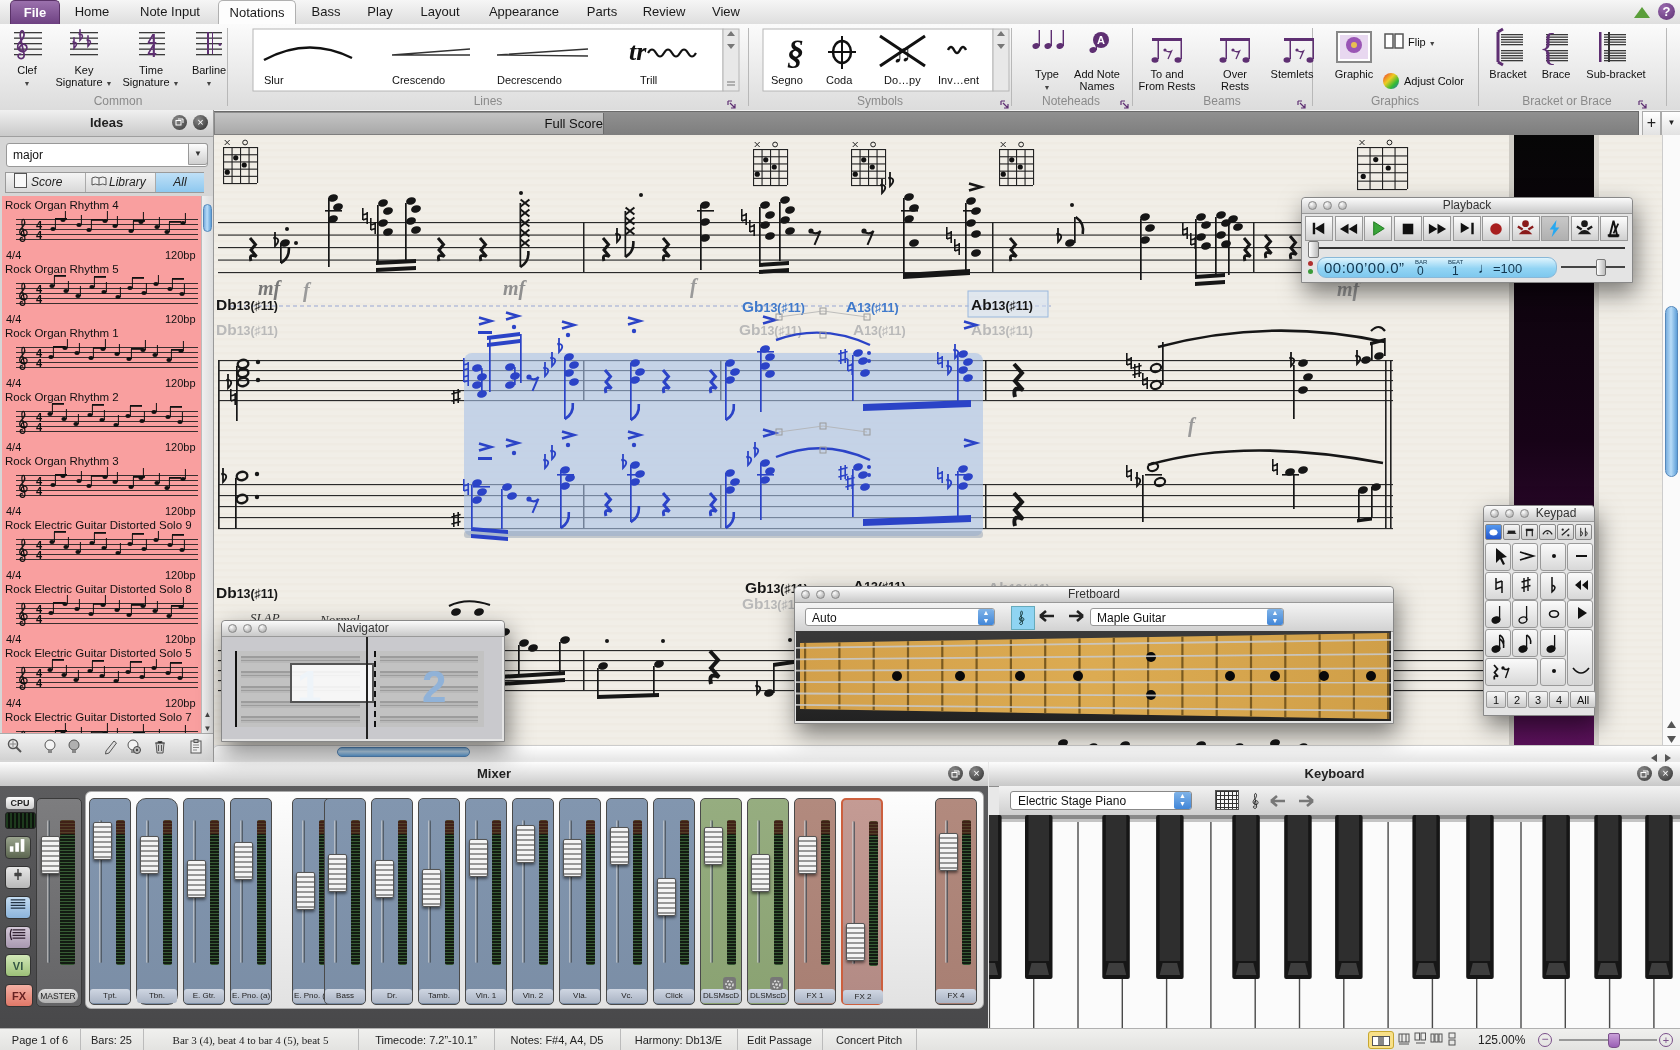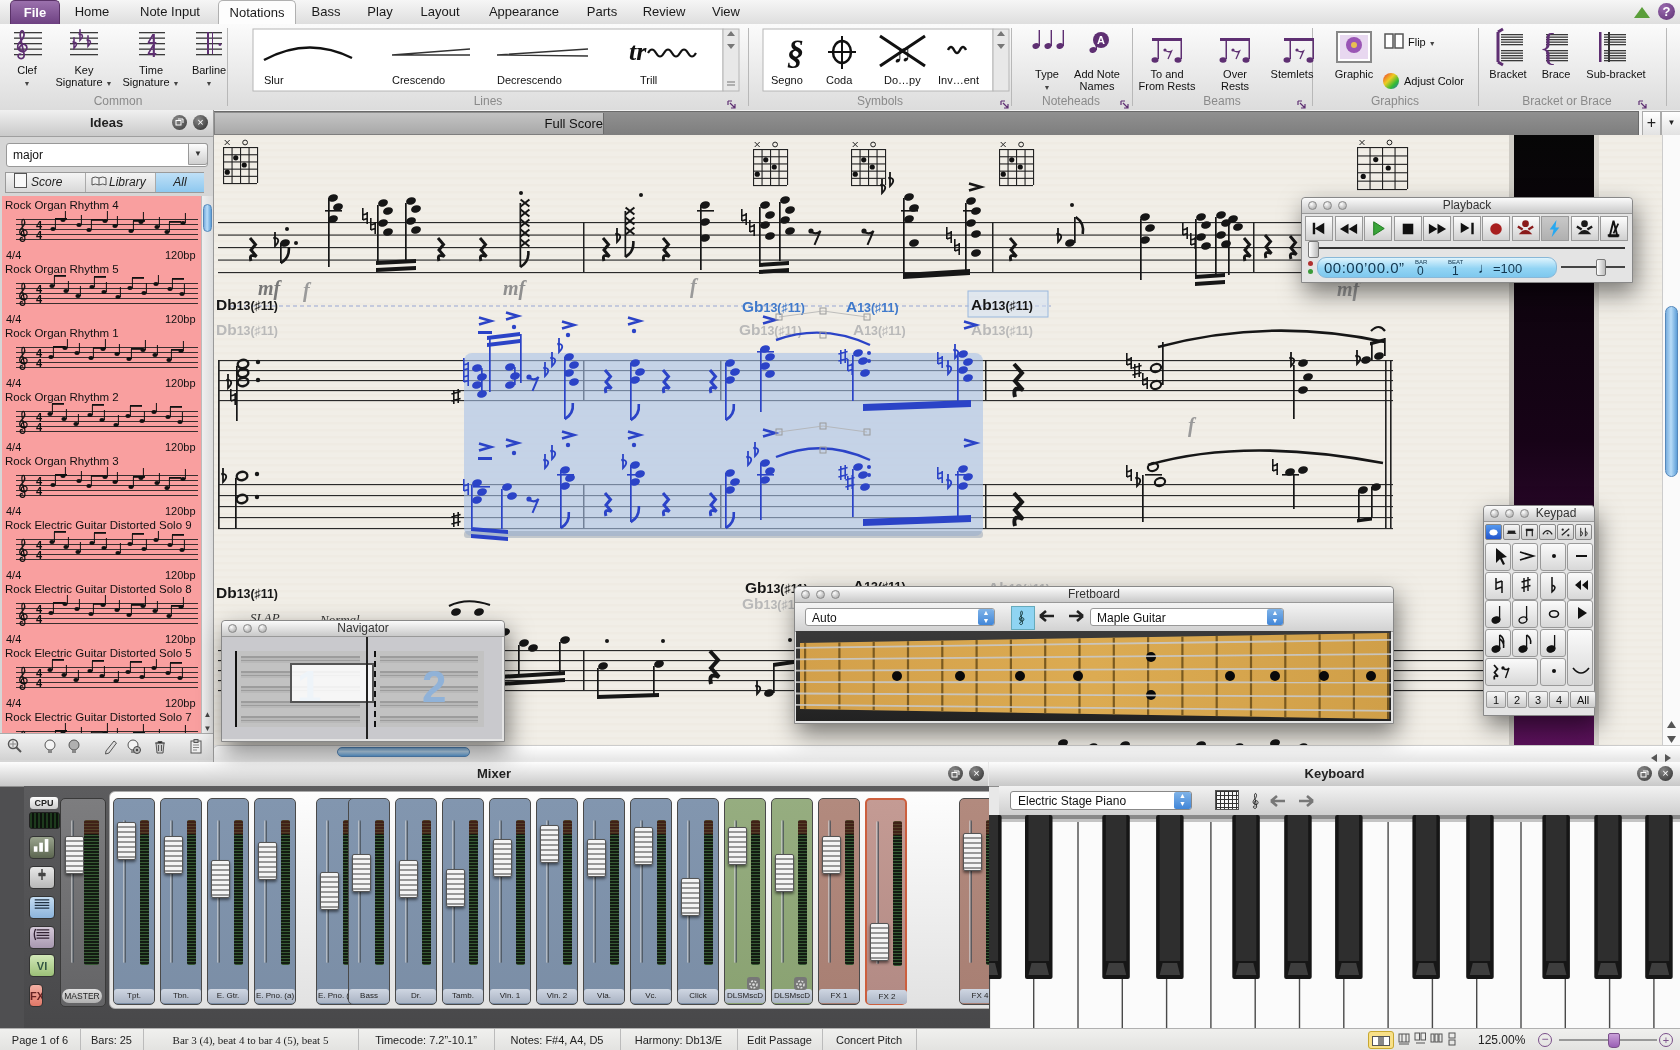--- a/index.html
+++ b/index.html
@@ -1318,55 +1318,55 @@
             <rect x="6" y="1.5" width="4" height="3" fill="#bbb" stroke="#555"></rect>
             <path d="M5 7 h6 M5 9.5 h6 M5 12 h4" stroke="#888"></path>
           </svg></div>
       </div>
     </div>
 <div id="mixer">
       <div id="mixerTitle" style="left: 0px; width: 988px;">Mixer<div style="position:absolute;top:4px;left:948px;width:15px;height:15px;border-radius:50%;background:radial-gradient(circle at 35% 30%,#888,#3a3a3a);"><svg width="15" height="15">
             <rect x="4" y="5.5" width="5" height="4.5" fill="none" stroke="#fff"></rect>
             <path d="M6 4 h5 v4" stroke="#fff" fill="none"></path>
           </svg></div><div style="position:absolute;top:4px;left:969px;width:15px;height:15px;border-radius:50%;background:radial-gradient(circle at 35% 30%,#888,#2a2a2a);color:#fff;font-size:11px;line-height:14px;text-align:center;font-weight:normal;">×</div></div>
-      <div style="position:absolute;left:0;top:24px;width:988px;height:242px;background:linear-gradient(#5c5c5e,#48484a);margin-left:24px;">
+      <div style="position:absolute;left:0;top:24px;width:988px;height:242px;background:linear-gradient(#5c5c5e,#48484a);">
         <div style="position:absolute;left:6px;top:11px;width:28px;height:12px;background:linear-gradient(#fdfdfd,#ccc);border-radius:3px;font-size:9px;font-weight:bold;color:#222;text-align:center;line-height:12px;">CPU</div>
         <div style="position:absolute;left:5px;top:26px;width:29px;height:15px;background:#0c120c;border:1px solid #222;border-radius:3px;background-image:repeating-linear-gradient(90deg,#1d3a1d 0 2px,#0c120c 2px 4px);"></div>
         <div style="position:absolute;left:5px;top:50px;width:26px;height:23px;background:linear-gradient(#9aa48e,#5c6650);border:1px solid #333;border-radius:4px;box-sizing:border-box;text-align:center;line-height:20px;overflow:hidden;"><svg width="20" height="15" viewBox="0 0 22 16">
             <rect x="2" y="10" width="4" height="6" fill="#fff"></rect>
             <rect x="8" y="6" width="4" height="10" fill="#fff"></rect>
             <rect x="14" y="2" width="4" height="14" fill="#fff"></rect>
           </svg></div>
         <div style="position:absolute;left:5px;top:80px;width:26px;height:23px;background:linear-gradient(#e8e8e8,#b8b8b8);border:1px solid #333;border-radius:4px;box-sizing:border-box;text-align:center;line-height:20px;overflow:hidden;"><svg width="20" height="15" viewBox="0 0 22 16">
             <path d="M11 2 v12" stroke="#333" stroke-width="1.5"></path>
             <rect x="7" y="6" width="8" height="4" rx="1" fill="#444"></rect>
           </svg></div>
         <div style="position:absolute;left:5px;top:110px;width:26px;height:23px;background:linear-gradient(#c4dcf2,#8cb4dc);border:1px solid #333;border-radius:4px;box-sizing:border-box;text-align:center;line-height:20px;overflow:hidden;"><svg width="20" height="15" viewBox="0 0 22 16">
             <path d="M3 3 h16 M3 6 h16 M3 9 h16 M3 12 h16" stroke="#234" stroke-width="1.4"></path>
           </svg></div>
         <div style="position:absolute;left:5px;top:140px;width:26px;height:23px;background:linear-gradient(#d4c8d8,#a898b0);border:1px solid #333;border-radius:4px;box-sizing:border-box;text-align:center;line-height:20px;overflow:hidden;"><svg width="20" height="15" viewBox="0 0 22 16">
             <path d="M5 3 h14 M5 6 h14 M5 9 h14 M5 12 h14" stroke="#323" stroke-width="1.4"></path>
             <path d="M4 2 q-3 5.5 0 12" stroke="#323" fill="none" stroke-width="1.5"></path>
           </svg></div>
         <div style="position:absolute;left:5px;top:168px;width:26px;height:23px;background:linear-gradient(#d2e8b8,#9cc078);border:1px solid #333;border-radius:4px;box-sizing:border-box;text-align:center;line-height:20px;overflow:hidden;"><b style="font-size:11px;color:#354;">VI</b></div>
-        <div style="position:absolute;left:5px;top:198px;width:14px;height:23px;background:linear-gradient(#f4b0a4,#e07868);border:1px solid #333;border-radius:4px;box-sizing:border-box;text-align:center;line-height:20px;overflow:hidden;"><b style="font-size:11px;color:#622;">FX</b></div>
+        <div style="position:absolute;left:5px;top:198px;width:28px;height:23px;background:linear-gradient(#f4b0a4,#e07868);border:1px solid #333;border-radius:4px;box-sizing:border-box;text-align:center;line-height:20px;overflow:hidden;"><b style="font-size:11px;color:#622;">FX</b></div>
         <div style="position:absolute;left:36px;top:12px;width:44px;height:207px;background:linear-gradient(#7d7d7f,#646466);border-radius:5px;border:1px solid #3a3a3a;">
           <div style="position:absolute;left:10px;top:21px;width:3px;height:143px;background:linear-gradient(90deg,rgba(255,255,255,.6),rgba(40,50,60,.8));border-radius:2px;"></div>
           <div style="position:absolute;left:4px;top:37px;width:17px;height:36px;border-radius:2px;background:repeating-linear-gradient(#f4f4f4 0 3px,#989898 3px 5px);box-shadow:inset 0 0 0 0 #fff, inset 0 -16px 8px -14px rgba(0,0,0,.55), inset 0 16px 8px -14px rgba(255,255,255,.6);border:1px solid #555;box-shadow:0 2px 3px rgba(0,0,0,.5);"></div>
           <div style="position:absolute;left:23px;top:21px;width:15px;height:145px;background:#131b12;background-image:repeating-linear-gradient(#375b34 0 1.5px,#131b12 1.5px 3px);border-radius:2px;box-shadow:inset 0 14px 0 rgba(110,40,28,.5);"></div>
           <div style="position:absolute;left:1px;top:190px;width:40px;height:14px;background:linear-gradient(#e0e0e0,#b0b0b0);border-radius:7px;font-size:8.5px;color:#222;text-align:center;line-height:14px;">MASTER</div>
         </div>
         <div style="position:absolute;left:85px;top:5px;width:897px;height:216px;background:linear-gradient(#fdfdfd,#e2e2e2);border-radius:6px;border:1px solid #aaa;"></div>
         <div style="position:absolute;left:89px;top:12px;width:42px;height:207px;border-radius:5px;box-sizing:border-box;border:1px solid #4a4a4a;background:linear-gradient(#8296af,#7b8ea6);">
           <div style="position:absolute;left:9px;top:21px;width:3px;height:143px;background:linear-gradient(90deg,rgba(255,255,255,.6),rgba(40,50,60,.8));border-radius:2px;"></div>
           <div style="position:absolute;left:3px;top:23px;width:17px;height:36px;border-radius:2px;background:repeating-linear-gradient(#f4f4f4 0 3px,#989898 3px 5px);box-shadow:inset 0 0 0 0 #fff, inset 0 -16px 8px -14px rgba(0,0,0,.55), inset 0 16px 8px -14px rgba(255,255,255,.6);border:1px solid #555;box-shadow:0 2px 3px rgba(0,0,0,.5);"></div>
           <div style="position:absolute;left:26px;top:21px;width:9px;height:145px;background:#131b12;background-image:repeating-linear-gradient(#375b34 0 1.5px,#131b12 1.5px 3px);border-radius:2px;box-shadow:inset 0 14px 0 rgba(110,40,28,.5);"></div>
           <div style="position:absolute;left:0px;top:190px;width:40px;height:14px;background:linear-gradient(#cfd6e2,#aab4c4);border-radius:3px;font-size:8px;color:#222;text-align:center;line-height:14px;white-space:nowrap;overflow:hidden;">Tpt.</div>
         </div>
-        <div style="position:absolute;left:136px;top:12px;width:42px;height:207px;border-radius:5px;box-sizing:border-box;border:1px solid #4a4a4a;background:linear-gradient(#8296af,#7b8ea6);">
+        <div style="position:absolute;left:136px;top:12px;width:42px;height:207px;border-radius:10px;box-sizing:border-box;border:1px solid #4a4a4a;background:linear-gradient(#8296af,#7b8ea6);">
           <div style="position:absolute;left:9px;top:21px;width:3px;height:143px;background:linear-gradient(90deg,rgba(255,255,255,.6),rgba(40,50,60,.8));border-radius:2px;"></div>
           <div style="position:absolute;left:3px;top:37px;width:17px;height:36px;border-radius:2px;background:repeating-linear-gradient(#f4f4f4 0 3px,#989898 3px 5px);box-shadow:inset 0 0 0 0 #fff, inset 0 -16px 8px -14px rgba(0,0,0,.55), inset 0 16px 8px -14px rgba(255,255,255,.6);border:1px solid #555;box-shadow:0 2px 3px rgba(0,0,0,.5);"></div>
           <div style="position:absolute;left:26px;top:21px;width:9px;height:145px;background:#131b12;background-image:repeating-linear-gradient(#375b34 0 1.5px,#131b12 1.5px 3px);border-radius:2px;box-shadow:inset 0 14px 0 rgba(110,40,28,.5);"></div>
           <div style="position:absolute;left:0px;top:190px;width:40px;height:14px;background:linear-gradient(#cfd6e2,#aab4c4);border-radius:3px;font-size:8px;color:#222;text-align:center;line-height:14px;white-space:nowrap;overflow:hidden;">Tbn.</div>
         </div>
         <div style="position:absolute;left:183px;top:12px;width:42px;height:207px;border-radius:5px;box-sizing:border-box;border:1px solid #4a4a4a;background:linear-gradient(#8296af,#7b8ea6);">
           <div style="position:absolute;left:9px;top:21px;width:3px;height:143px;background:linear-gradient(90deg,rgba(255,255,255,.6),rgba(40,50,60,.8));border-radius:2px;"></div>
           <div style="position:absolute;left:3px;top:61px;width:17px;height:36px;border-radius:2px;background:repeating-linear-gradient(#f4f4f4 0 3px,#989898 3px 5px);box-shadow:inset 0 0 0 0 #fff, inset 0 -16px 8px -14px rgba(0,0,0,.55), inset 0 16px 8px -14px rgba(255,255,255,.6);border:1px solid #555;box-shadow:0 2px 3px rgba(0,0,0,.5);"></div>
           <div style="position:absolute;left:26px;top:21px;width:9px;height:145px;background:#131b12;background-image:repeating-linear-gradient(#375b34 0 1.5px,#131b12 1.5px 3px);border-radius:2px;box-shadow:inset 0 14px 0 rgba(110,40,28,.5);"></div>
           <div style="position:absolute;left:0px;top:190px;width:40px;height:14px;background:linear-gradient(#cfd6e2,#aab4c4);border-radius:3px;font-size:8px;color:#222;text-align:center;line-height:14px;white-space:nowrap;overflow:hidden;">E. Gtr.</div>

